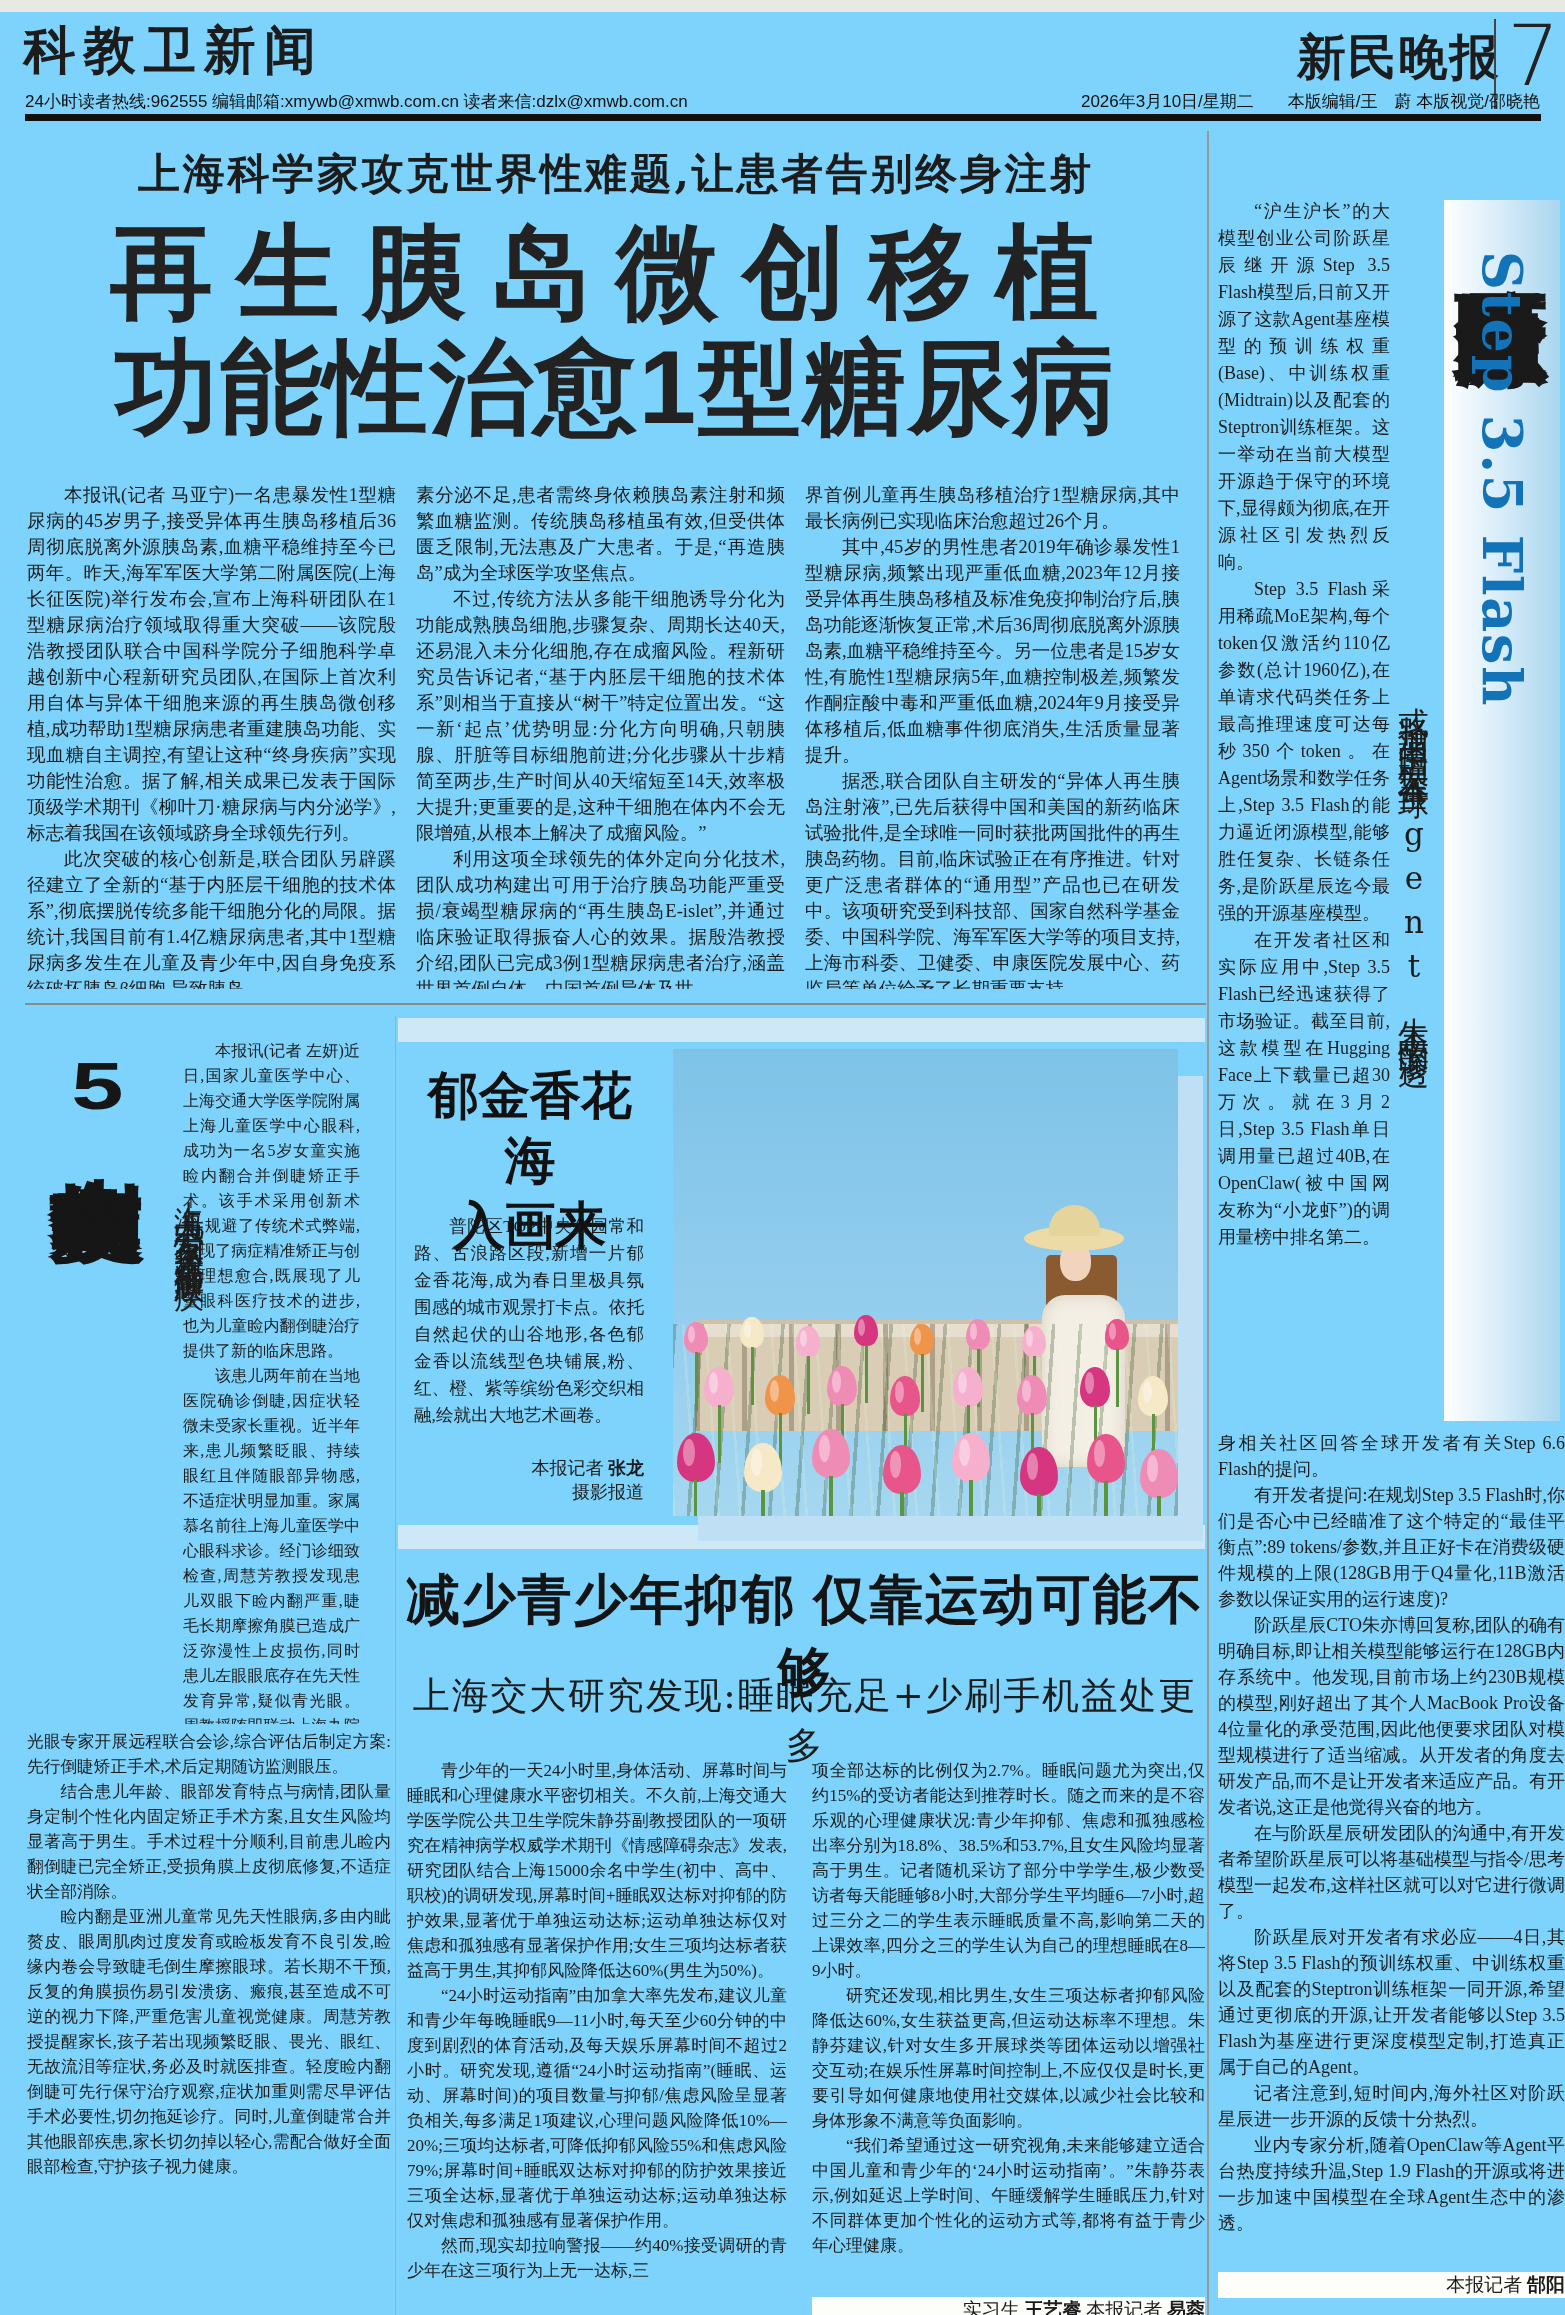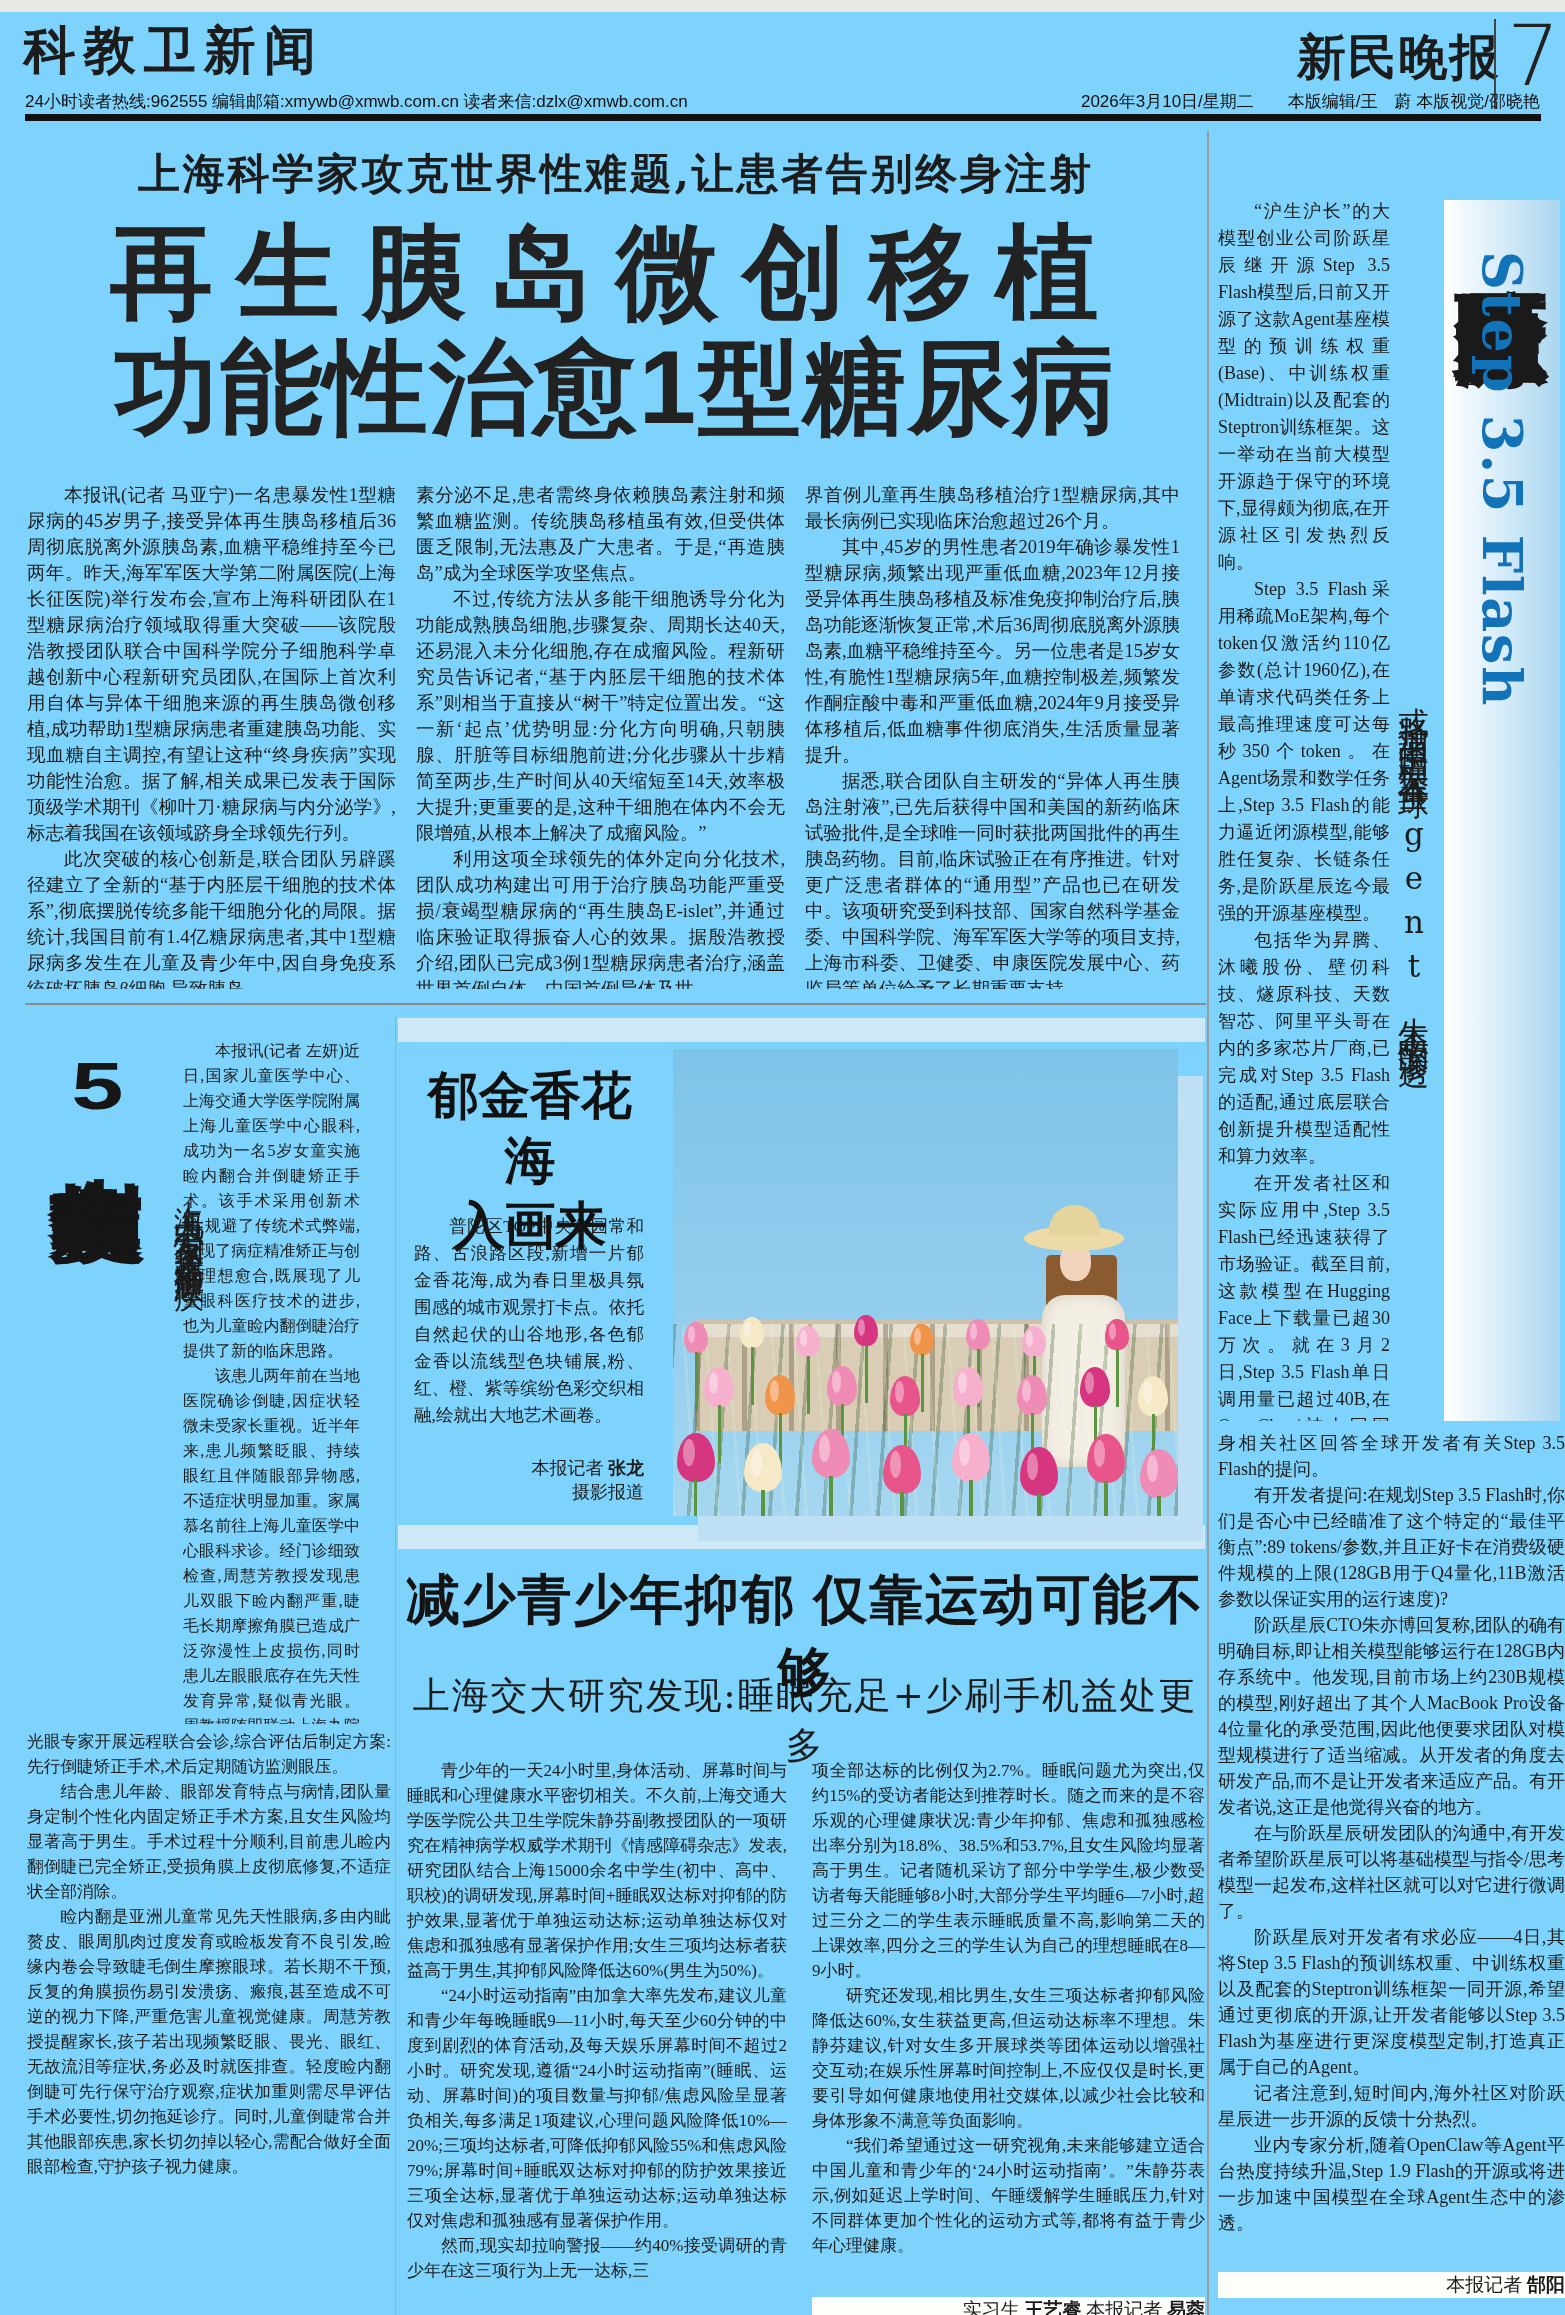--- a/index.html
+++ b/index.html
@@ -109,32 +109,31 @@
     </div>
   <div class="abs bodycol lead-col lead-c3 cont">
       <p>界首例儿童再生胰岛移植治疗1型糖尿病,其中最长病例已实现临床治愈超过26个月。</p>
       <p>其中,45岁的男性患者2019年确诊暴发性1型糖尿病,频繁出现严重低血糖,2023年12月接受异体再生胰岛移植及标准免疫抑制治疗后,胰岛功能逐渐恢复正常,术后36周彻底脱离外源胰岛素,血糖平稳维持至今。另一位患者是15岁女性,有脆性1型糖尿病5年,血糖控制极差,频繁发作酮症酸中毒和严重低血糖,2024年9月接受异体移植后,低血糖事件彻底消失,生活质量显著提升。</p>
       <p>据悉,联合团队自主研发的“异体人再生胰岛注射液”,已先后获得中国和美国的新药临床试验批件,是全球唯一同时获批两国批件的再生胰岛药物。目前,临床试验正在有序推进。针对更广泛患者群体的“通用型”产品也已在研发中。该项研究受到科技部、国家自然科学基金委、中国科学院、海军军医大学等的项目支持,上海市科委、卫健委、申康医院发展中心、药监局等单位给予了长期重要支持。</p>
     </div>
 
   <div class="abs bodycol step-col">
       <p>“沪生沪长”的大模型创业公司阶跃星辰继开源Step 3.5 Flash模型后,日前又开源了这款Agent基座模型的预训练权重(Base)、中训练权重(Midtrain)以及配套的Steptron训练框架。这一举动在当前大模型开源趋于保守的环境下,显得颇为彻底,在开源社区引发热烈反响。</p>
       <p>Step 3.5 Flash采用稀疏MoE架构,每个token仅激活约110亿参数(总计1960亿),在单请求代码类任务上最高推理速度可达每秒350个token。在Agent场景和数学任务上,Step 3.5 Flash的能力逼近闭源模型,能够胜任复杂、长链条任务,是阶跃星辰迄今最强的开源基座模型。</p>
-      <p>包括华为昇腾、沐曦股份、壁仞科技、燧原科技、天数智芯、阿里平头哥在内的多家芯片厂商,已完成对Step 3.5 Flash的适配,通过底层联合创新提升模型适配性和算力效率。</p>
       <p>在开发者社区和实际应用中,Step 3.5 Flash已经迅速获得了市场验证。截至目前,这款模型在Hugging Face上下载量已超30万次。就在3月2日,Step 3.5 Flash单日调用量已超过40B,在OpenClaw(被中国网友称为“小龙虾”)的调用量榜中排名第二。</p>
     </div>
   <div class="abs step-sub">或将加速中国模型在全球Agent生态中的渗透</div>
   <div class="abs step-title-block">
     <div class="step-title">
       <span class="cn">阶跃星辰全面开源</span>
       <span class="en">Step 3.5 Flash</span>
     </div>
   </div>
   <div class="abs bodycol step-wide cont">
-      <p>身相关社区回答全球开发者有关Step 3.5 Flash的提问。</p>
+      <p>身相关社区回答全球开发者有关Step 6.6 Flash的提问。</p>
       <p>有开发者提问:在规划Step 3.5 Flash时,你们是否心中已经瞄准了这个特定的“最佳平衡点”:89 tokens/参数,并且正好卡在消费级硬件规模的上限(128GB用于Q4量化,11B激活参数以保证实用的运行速度)?</p>
       <p>阶跃星辰CTO朱亦博回复称,团队的确有明确目标,即让相关模型能够运行在128GB内存系统中。他发现,目前市场上约230B规模的模型,刚好超出了其个人MacBook Pro设备4位量化的承受范围,因此他便要求团队对模型规模进行了适当缩减。从开发者的角度去研发产品,而不是让开发者来适应产品。有开发者说,这正是他觉得兴奋的地方。</p>
       <p>在与阶跃星辰研发团队的沟通中,有开发者希望阶跃星辰可以将基础模型与指令/思考模型一起发布,这样社区就可以对它进行微调了。</p>
       <p>阶跃星辰对开发者有求必应——4日,其将Step 3.5 Flash的预训练权重、中训练权重以及配套的Steptron训练框架一同开源,希望通过更彻底的开源,让开发者能够以Step 3.5 Flash为基座进行更深度模型定制,打造真正属于自己的Agent。</p>
       <p>记者注意到,短时间内,海外社区对阶跃星辰进一步开源的反馈十分热烈。</p>
       <p>业内专家分析,随着OpenClaw等Agent平台热度持续升温,Step 1.9 Flash的开源或将进一步加速中国模型在全球Agent生态中的渗透。</p>
     </div>
   <div class="abs byline step-byline">
     <span>本报记者</span>
     <b>郜阳</b>

